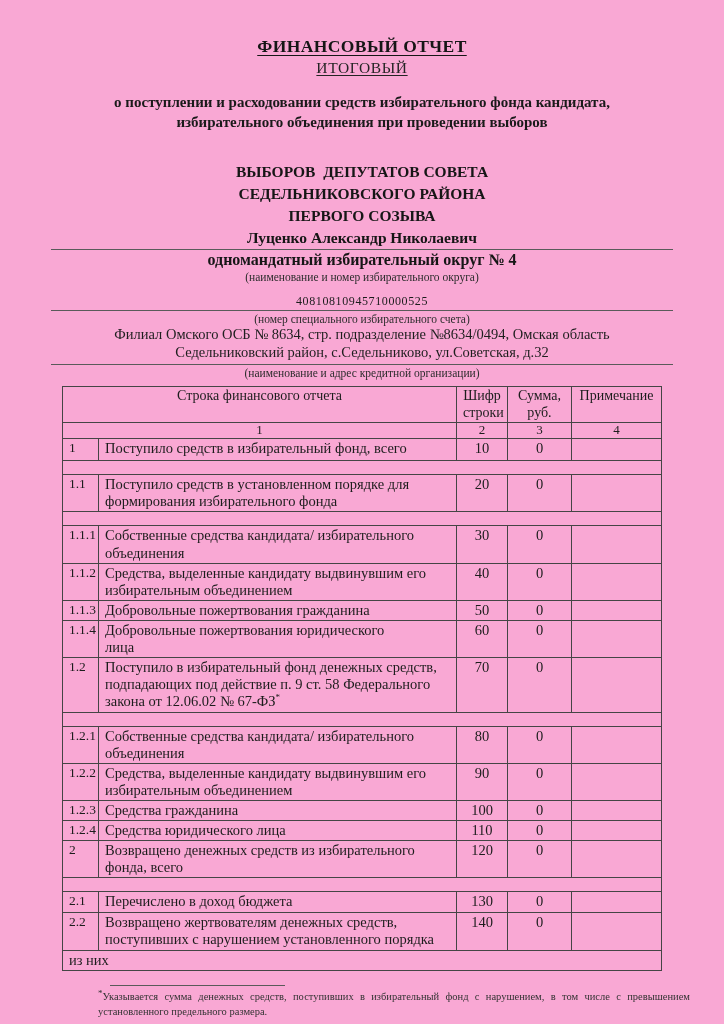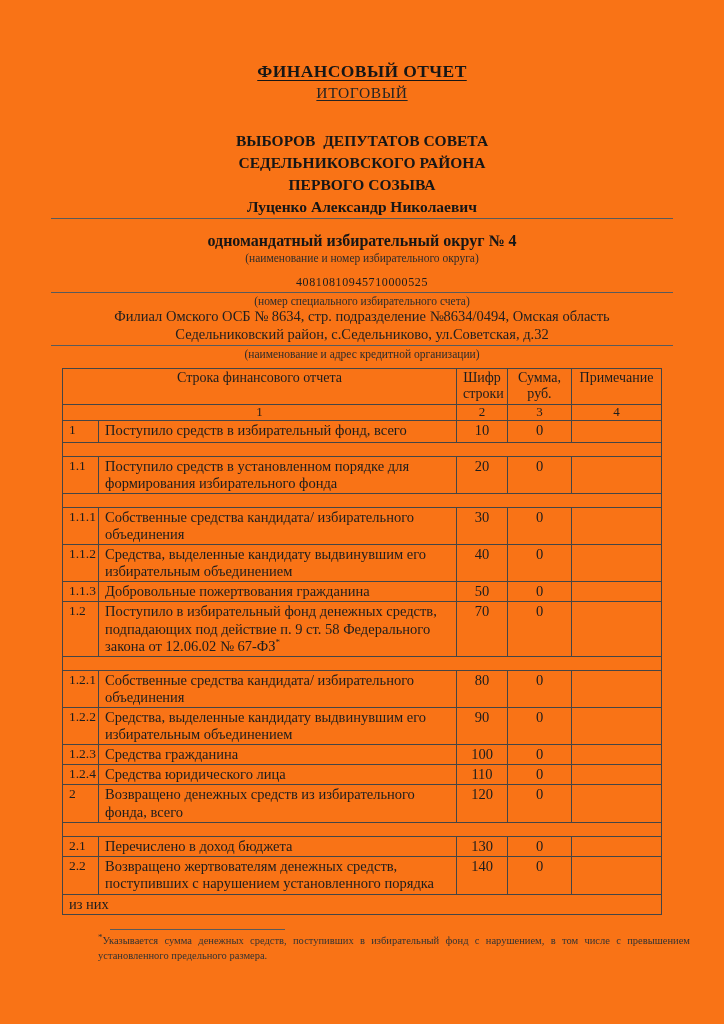--- a/index.html
+++ b/index.html
@@ -1,26 +1,26 @@
 <!DOCTYPE html>
 <html lang="ru"><head>
 <meta charset="utf-8">
 <style>
   html, body { margin: 0; padding: 0; background: #e8e8e8; }
   .page {
     position: relative;
     width: 724px;
     height: 1024px;
     margin: 0 auto;
-    background: #f97316;
+    background: #f9a8d4;
     overflow: hidden;
     font-family: "Liberation Serif", "DejaVu Serif", serif;
     color: #1f1f1f;
     box-sizing: border-box;
-    padding-top: 61px;
+    padding-top: 36px;
   }
   .center { text-align: center; }
   .prewrap { white-space: pre-wrap; }
 
   .title-main {
     font-size: 17.5px;
     font-weight: 700;
     letter-spacing: 0.4px;
     text-decoration: underline;
     text-underline-offset: 3px;
@@ -63,21 +63,21 @@
   }
   .caption {
     font-size: 11.5px;
     line-height: 1.25;
     margin-top: 1px;
     color: #2c2c2c;
   }
   .district-line {
     font-size: 16px;
     font-weight: 700;
-    margin-top: 13px;
+    margin-top: 1px;
     color: #161616;
   }
   .account-number {
     font-size: 12px;
     margin-top: 11px;
     letter-spacing: 0.6px;
     line-height: 1.1;
     color: #1c1c1c;
   }
   .bank-line {
@@ -133,20 +133,24 @@
   .footnote .just { text-align: justify; text-align-last: justify; }
 </style>
 </head>
 <body>
 
 <div class="page">
 
   <div class="center title-main">ФИНАНСОВЫЙ ОТЧЕТ</div>
   <div class="center title-sub">ИТОГОВЫЙ</div>
 
+  <div class="center report-desc">
+    <div>о поступлении и расходовании средств избирательного фонда кандидата,</div>
+    <div>избирательного объединения при проведении выборов</div>
+  </div>
 
   <div class="center election-block">
     <div class="prewrap">ВЫБОРОВ  ДЕПУТАТОВ СОВЕТА</div>
     <div>СЕДЕЛЬНИКОВСКОГО РАЙОНА</div>
     <div>ПЕРВОГО СОЗЫВА</div>
   </div>
 
   <div class="center candidate-name">Луценко Александр Николаевич</div>
   <div class="rule"></div>
 
@@ -223,20 +227,28 @@
         <td class="c-sum">0</td>
         <td class="c-note"></td>
       </tr>
       <tr class="rh18">
         <td class="c-num">1.1.3</td>
         <td class="c-desc">Добровольные пожертвования гражданина</td>
         <td class="c-code">50</td>
         <td class="c-sum">0</td>
         <td class="c-note"></td>
       </tr>
+      <tr class="rh34">
+        <td class="c-num">1.1.4</td>
+        <td class="c-desc">Добровольные пожертвования юридического
+лица</td>
+        <td class="c-code">60</td>
+        <td class="c-sum">0</td>
+        <td class="c-note"></td>
+      </tr>
       <tr class="rh54">
         <td class="c-num">1.2</td>
         <td class="c-desc"><span>Поступило в избирательный фонд денежных средств,
 подпадающих под действие п. 9 ст. 58 Федерального
 закона от 12.06.02 № 67-ФЗ</span><sup class="fn">*</sup></td>
         <td class="c-code">70</td>
         <td class="c-sum">0</td>
         <td class="c-note"></td>
       </tr>
       <tr class="spacer rh14">

